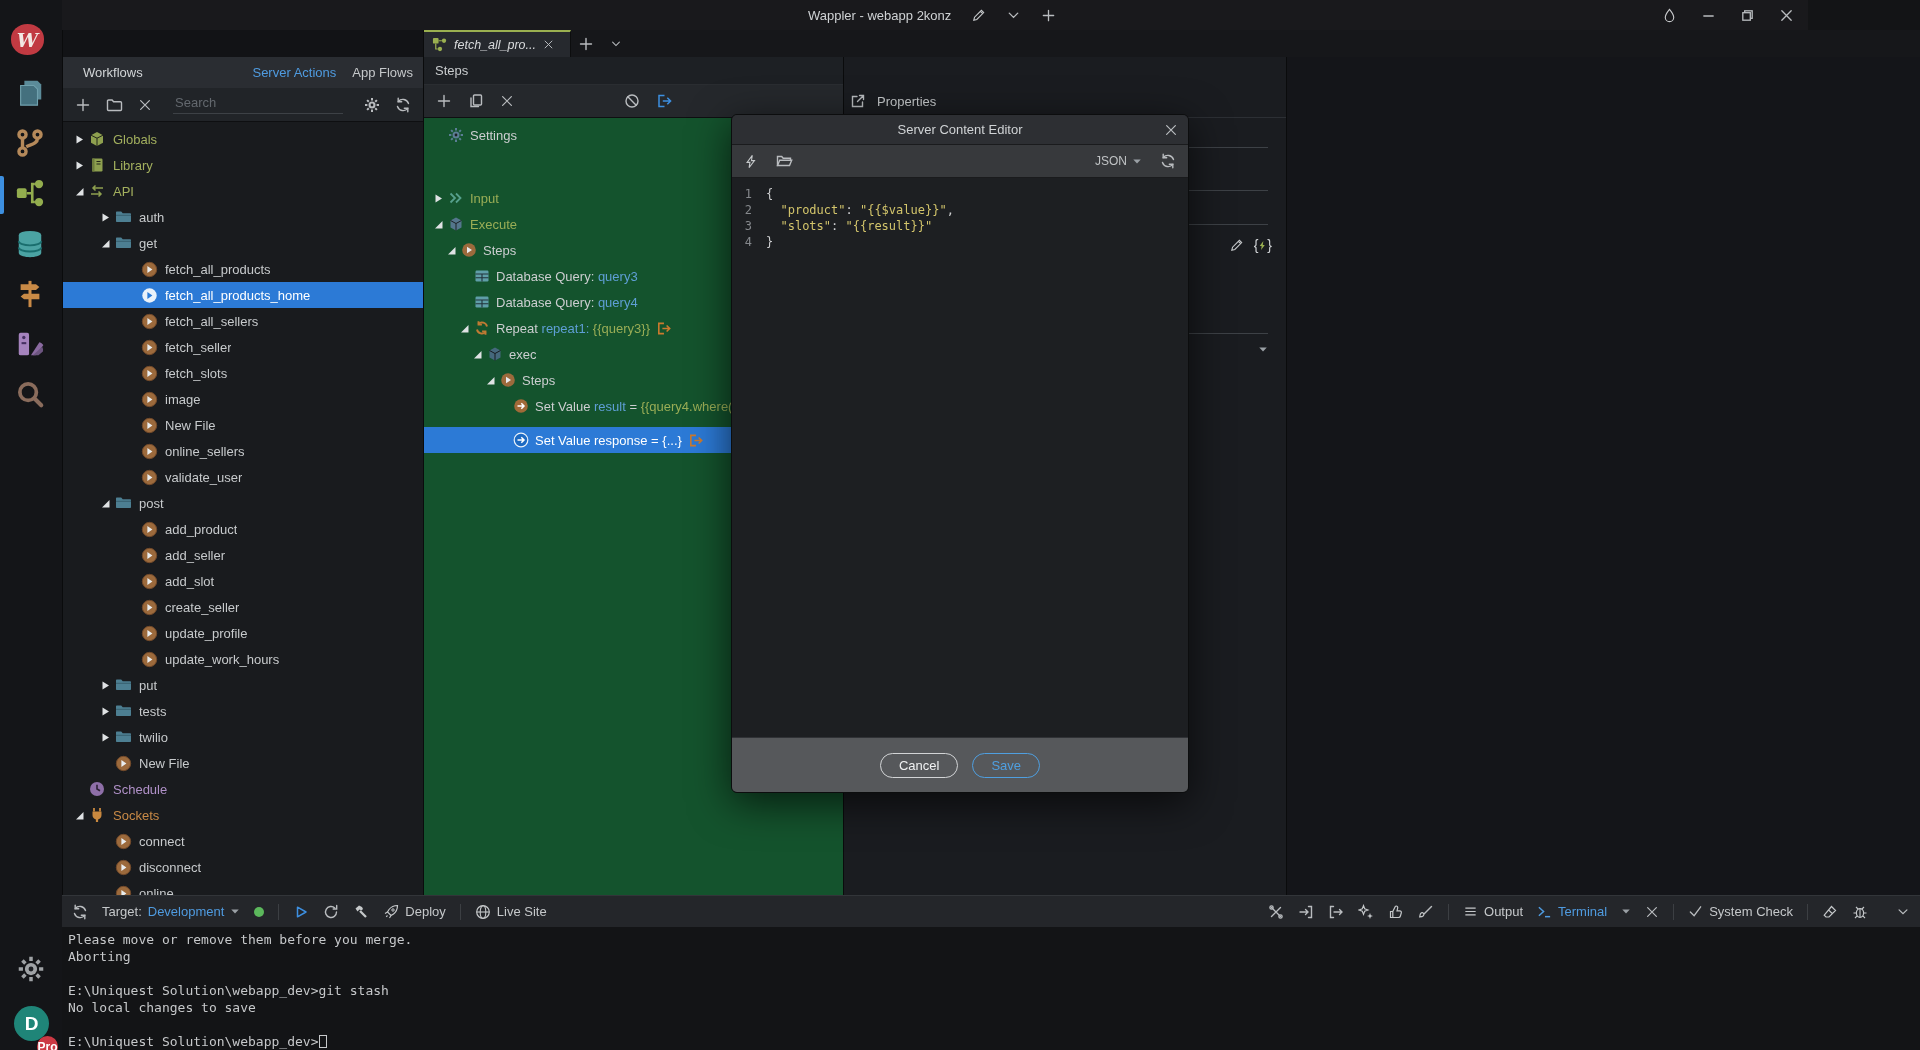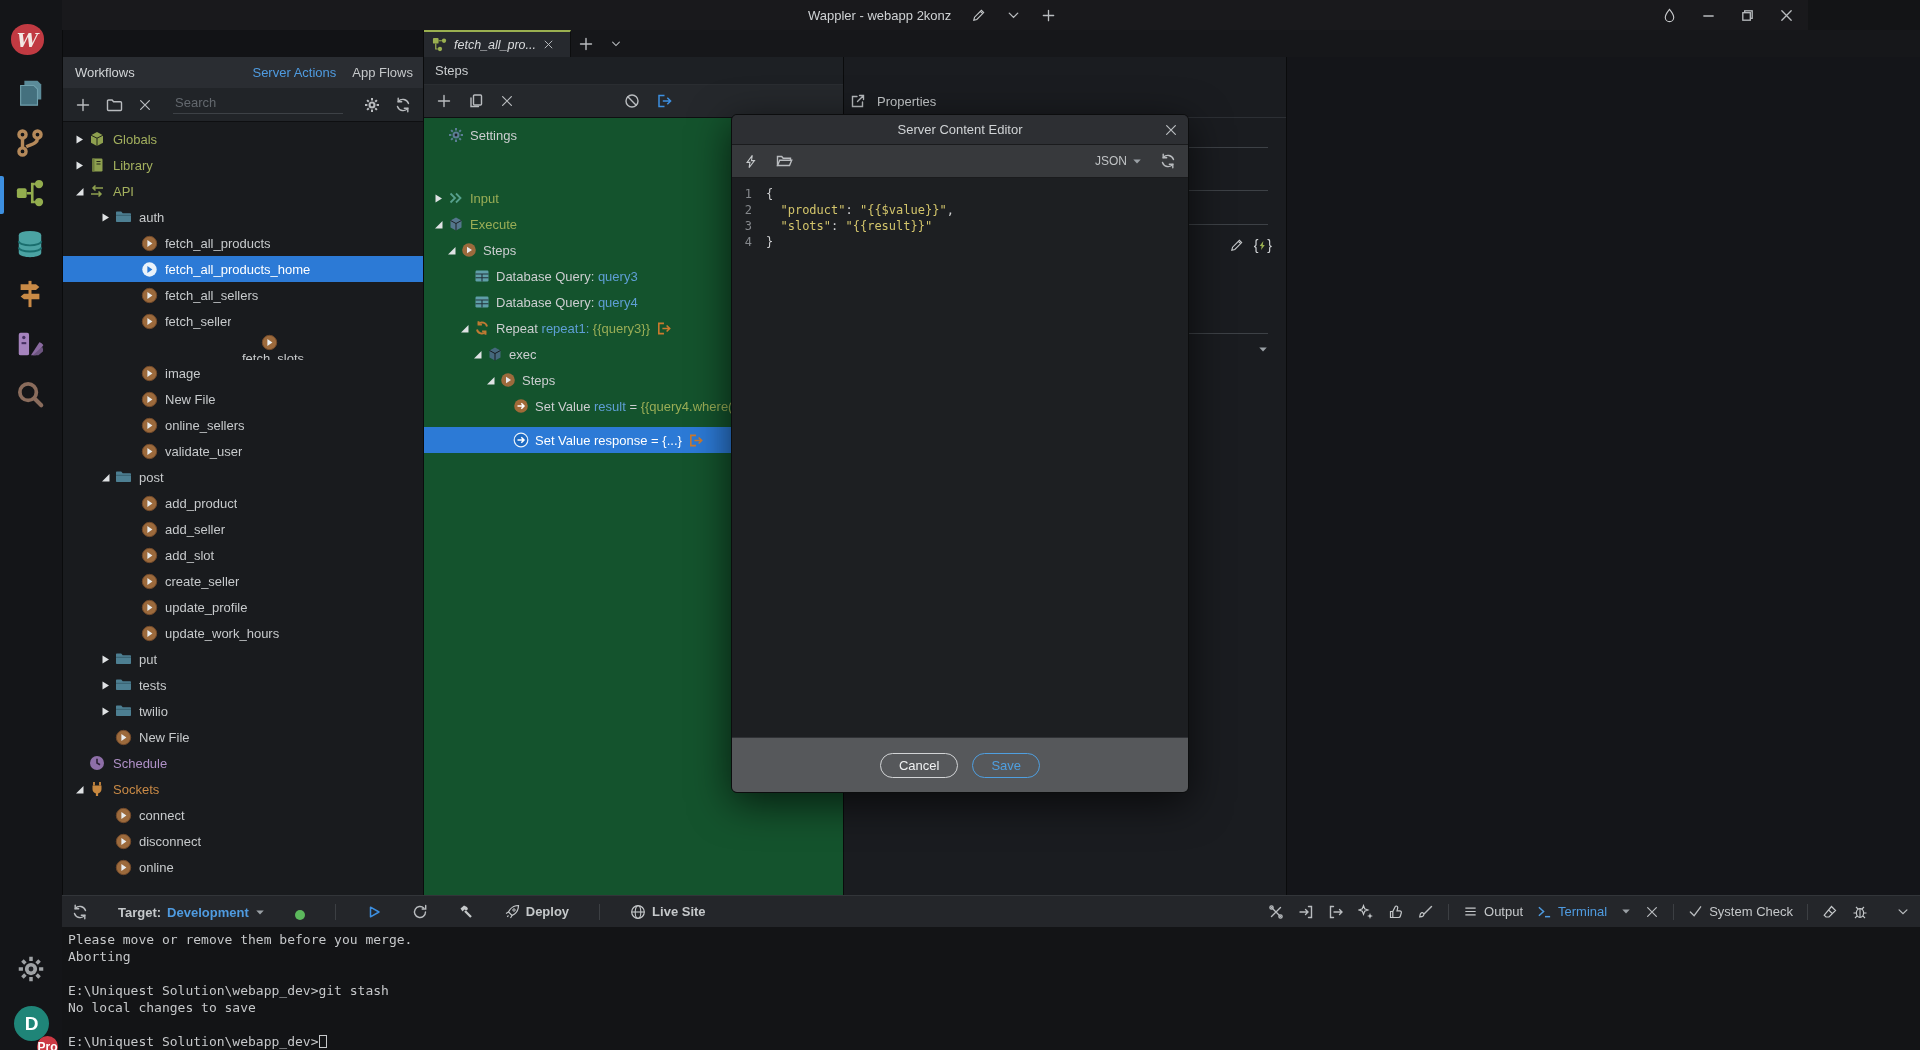--- a/index.html
+++ b/index.html
@@ -26,21 +26,21 @@
   #pro-badge { position:absolute; left:37px; top:1028px; width:21px; height:21px; border-radius:50%; background:#cc3944; color:#fff; font-size:12px; font-weight:bold; display:flex; align-items:center; justify-content:center;margin-top:8px; }
 
   
   .icn { display:inline-flex; align-items:center; justify-content:center; flex:0 0 auto; }
   .icn svg { display:block; }
   .sep-v { width:1px; height:16px; background:#3c3f43; flex:0 0 auto; }
 
   
   #wf-panel { position:absolute; left:62px; top:30px; width:361px; height:865px; background:#191b1e; border-left:1px solid #0a0b0c; display:flex; flex-direction:column; }
   #wf-gap { height:27px; background:#121316; }
-  #wf-header { height:31px; background:#2a2d32; display:flex; align-items:center; padding:0 10px 0 12px; }
+  #wf-header { height:31px; background:#2a2d32; display:flex; align-items:center; padding:0 10px 0 20px; }
   #wf-title { color:#d2d5d7; font-size:13px; flex:1; }
   .wf-tab { font-size:13px; margin-left:16px; color:#c5c8ca; cursor:default; }
   .wf-tab.active { color:#4f9be0; }
   #wf-toolbar { height:34px; background:#212428; border-bottom:1px solid #0e0f11; display:flex; align-items:center; padding:0 12px; gap:15px; }
   #wf-search { flex:1; margin:0 6px; border-bottom:1px solid #3d4146; color:#63686e; font-size:13px; padding:0 2px 3px; }
   #workflows-tree { flex:1; overflow:hidden; padding-top:4px; }
 
   .trow { height:26px; display:flex; align-items:center; font-size:13px; color:#c7cacc; white-space:nowrap; }
   .trow .arr { width:17px; display:inline-flex; justify-content:center; align-items:center; flex:0 0 auto; }
   .trow .icn { width:18px; height:17px; margin-right:7px; }
@@ -85,21 +85,21 @@
   .code-gutter { width:34px; text-align:right; padding-right:14px; color:#85888c; flex:0 0 auto; }
   .code-text { white-space:pre; }
   .tok-str { color:#d3c56b; } .tok-punct { color:#cfd0d2; }
   #modal-footer { height:55px; background:#56585b; border-top:1px solid #303236; display:flex; align-items:center; justify-content:center; gap:14px; flex:0 0 auto; }
   .modal-btn { height:25px; padding:0 18px; border-radius:13px; background:transparent; font-size:13px; display:flex; align-items:center; font-family:"Liberation Sans", sans-serif; }
   #btn-cancel { border:1px solid #d2d4d6; color:#f0f1f2; }
   #btn-save { border:1px solid #4f9fe0; color:#4f9fe0; }
 
   
   #statusbar { position:absolute; left:62px; top:895px; width:1858px; height:32px; background:#24262a; border-top:1px solid #323539; display:flex; align-items:center; padding:0 10px; font-size:13px; color:#c5c8ca; }
-  .sb-group { display:flex; align-items:flex-end; gap:30px;font-weight:bold; }
+  .sb-group { display:flex; align-items:center; gap:14px; }
   .sb-btn { display:inline-flex; align-items:center; gap:6px; color:#c5c8ca; }
   .sb-link { color:#4f9be0; }
   #target-dot { width:10px; height:10px; border-radius:50%; background:#5cb85c; }
   #sb-right { margin-left:auto; display:flex; align-items:center; gap:14px; }
 
   
   #terminal { position:absolute; left:62px; top:927px; width:1858px; height:123px; background:#131416; padding:4px 0 0 6px; font-family:"DejaVu Sans Mono", monospace; font-size:13px; line-height:17px; color:#c6c8ca; }
   .tline { white-space:pre; height:17px; }
   .tcursor { display:inline-block; width:8px; height:13px; border:1px solid #c6c8ca; vertical-align:-2px; margin-left:1px; }
 </style>
@@ -296,20 +296,34 @@
             </svg>
           </span>
           <span class="icn">
             <svg width="17" height="16" viewBox="0 0 17 16">
               <path d="M1 3.5c0-.6.4-1 1-1h4.2L7.7 4.3H15c.6 0 1 .4 1 1V12c0 .6-.4 1-1 1H2c-.6 0-1-.4-1-1z" fill="#4d7f92"></path>
               <path d="M1 6.3h15" stroke="#37606e" stroke-width="1"></path>
             </svg>
           </span>
           <span class="lbl ">auth</span>
         </div>
+        <div class="trow" style="padding-left: 34px;">
+          <span class="arr">
+            <svg width="9" height="9" viewBox="0 0 9 9">
+              <path d="M8.5 1v7.5H1z" fill="#dfe2e4"></path>
+            </svg>
+          </span>
+          <span class="icn">
+            <svg width="17" height="16" viewBox="0 0 17 16">
+              <path d="M1 3.5c0-.6.4-1 1-1h4.2L7.7 4.3H15c.6 0 1 .4 1 1V12c0 .6-.4 1-1 1H2c-.6 0-1-.4-1-1z" fill="#4d7f92"></path>
+              <path d="M1 6.3h15" stroke="#37606e" stroke-width="1"></path>
+            </svg>
+          </span>
+          <span class="lbl ">get</span>
+        </div>
         <div class="trow" style="padding-left: 60px;">
           <span class="arr"></span>
           <span class="icn">
             <svg width="17" height="17" viewBox="0 0 17 17">
               <circle cx="8.5" cy="8.5" r="7.2" fill="#9c6a3c" stroke="#71492a" stroke-width="1"></circle>
               <path d="M6.4 5l5 3.5-5 3.5z" fill="#e9edef"></path>
             </svg>
           </span>
           <span class="lbl ">fetch_all_products</span>
         </div>
@@ -336,21 +350,21 @@
         <div class="trow" style="padding-left: 60px;">
           <span class="arr"></span>
           <span class="icn">
             <svg width="17" height="17" viewBox="0 0 17 17">
               <circle cx="8.5" cy="8.5" r="7.2" fill="#9c6a3c" stroke="#71492a" stroke-width="1"></circle>
               <path d="M6.4 5l5 3.5-5 3.5z" fill="#e9edef"></path>
             </svg>
           </span>
           <span class="lbl ">fetch_seller</span>
         </div>
-        <div class="trow" style="padding-left: 60px; flex-direction: column;">
+        <div class="trow" style="padding-left: 60px;">
           <span class="arr"></span>
           <span class="icn">
             <svg width="17" height="17" viewBox="0 0 17 17">
               <circle cx="8.5" cy="8.5" r="7.2" fill="#9c6a3c" stroke="#71492a" stroke-width="1"></circle>
               <path d="M6.4 5l5 3.5-5 3.5z" fill="#e9edef"></path>
             </svg>
           </span>
           <span class="lbl ">fetch_slots</span>
         </div>
         <div class="trow" style="padding-left: 60px;">

